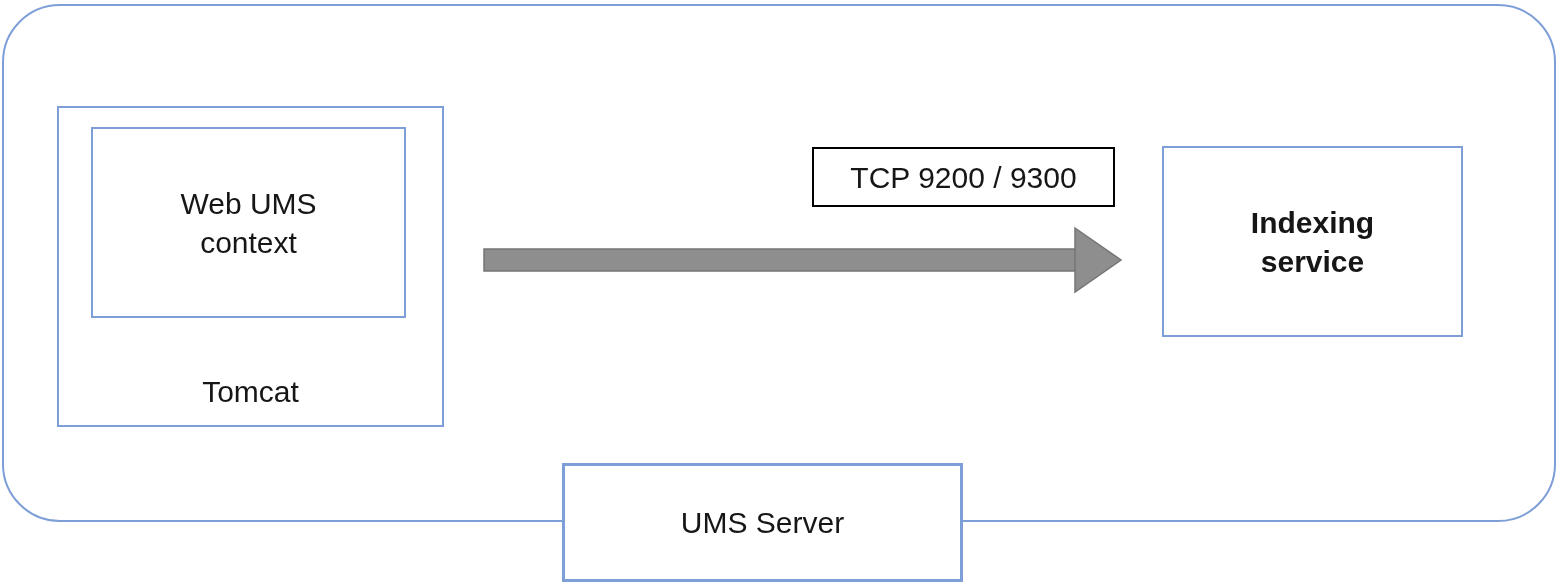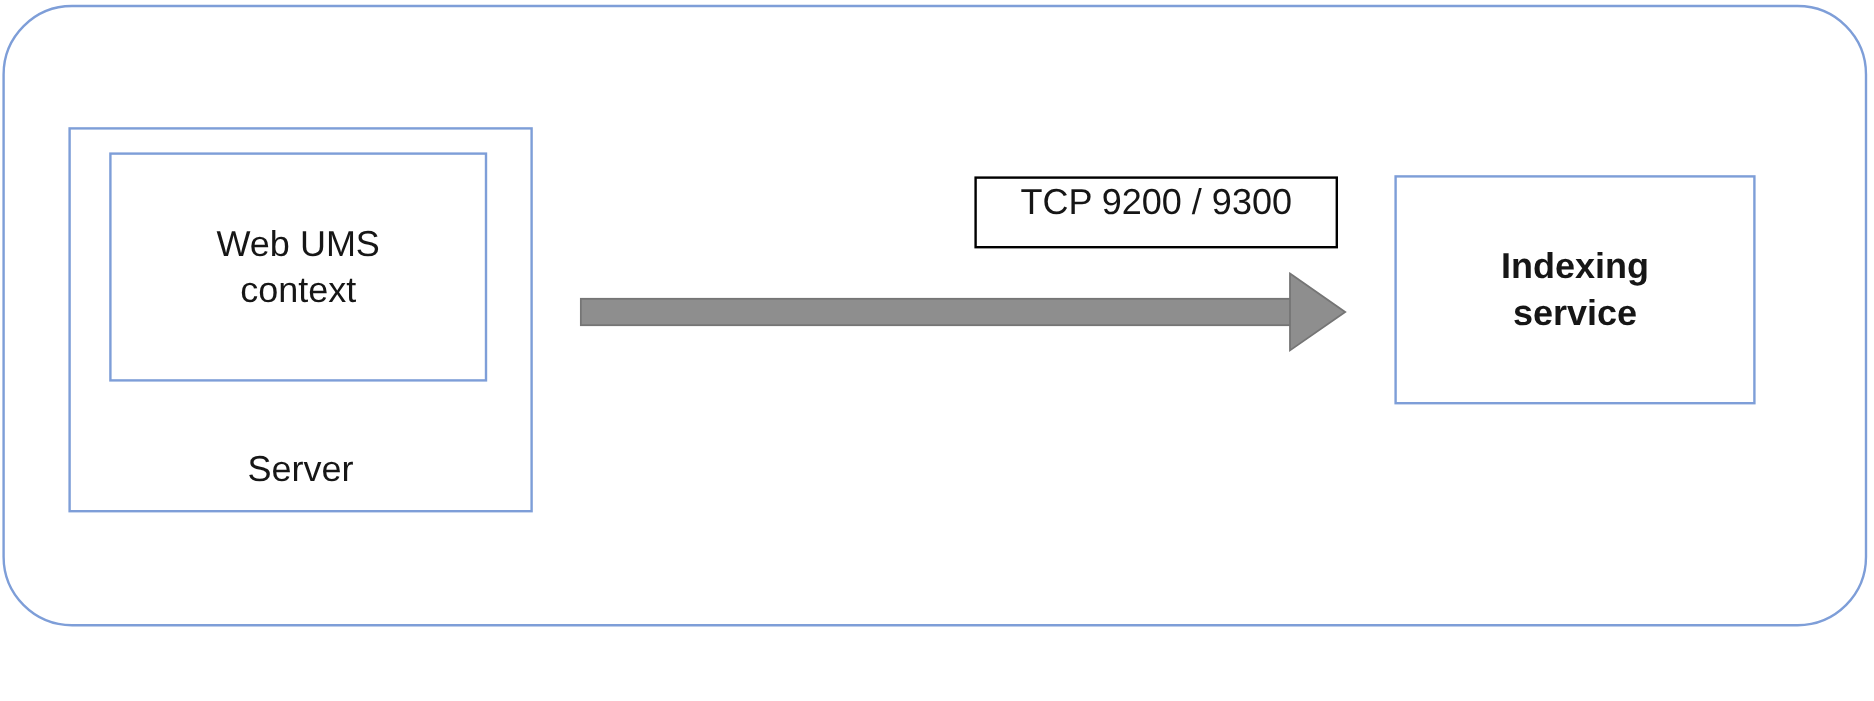--- a/index.html
+++ b/index.html
@@ -74,20 +74,21 @@
     stroke: var(--arrow-stroke);
     stroke-width: 1.5;
   }
   .tcp-box {
     position: absolute;
     left: 812px; top: 147px;
     width: 303px; height: 60px;
     border: 2px solid var(--label-border);
     background: var(--background);
     display: flex;
+    align-items: center;
     justify-content: center;
     z-index: 3;
   }
   .indexing-box {
     left: 1162px; top: 146px;
     width: 301px; height: 191px;
     z-index: 2;
     font-weight: bold;
   }
   .indexing-box .label { width: 170px; }
@@ -102,30 +103,33 @@
 <body>
 
 <div class="canvas">
 
   <div class="outer-boundary"></div>
 
   <div class="node tomcat-box">
     <div class="node webums-box">
       <span class="label">Web UMS context</span>
     </div>
-    <div class="label tomcat-label">Server</div>
+    <div class="label tomcat-label">Tomcat</div>
   </div>
 
   <svg class="arrow-svg" viewBox="0 0 640 70" xmlns="http://www.w3.org/2000/svg" aria-hidden="true">
     <rect x="1" y="24" width="592" height="22"></rect>
     <polygon points="592,3 638,35 592,67"></polygon>
   </svg>
 
   <div class="tcp-box">
     <span class="label">TCP 9200 / 9300</span>
   </div>
 
   <div class="node indexing-box">
     <span class="label">Indexing service</span>
   </div>
 
+  <div class="node ums-server-box">
+    <span class="label">UMS Server</span>
+  </div>
 
 </div>
 
 </body></html>

